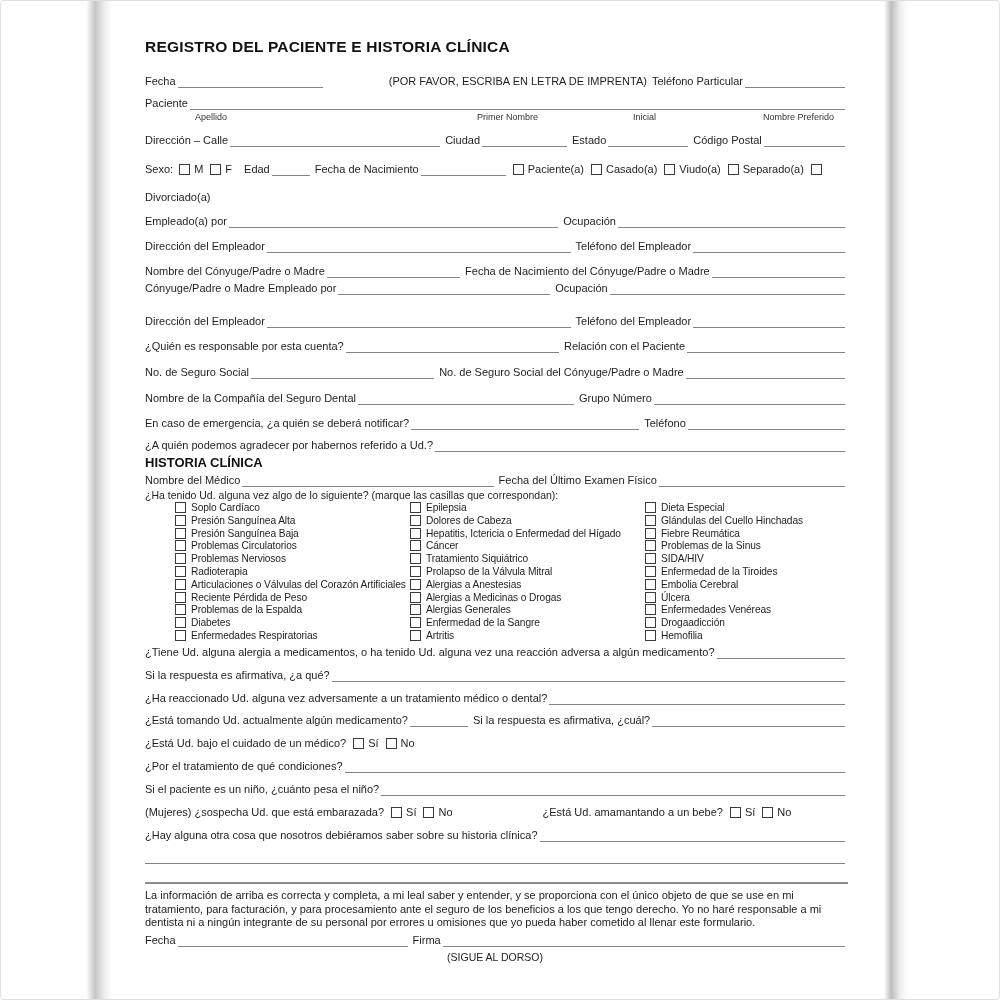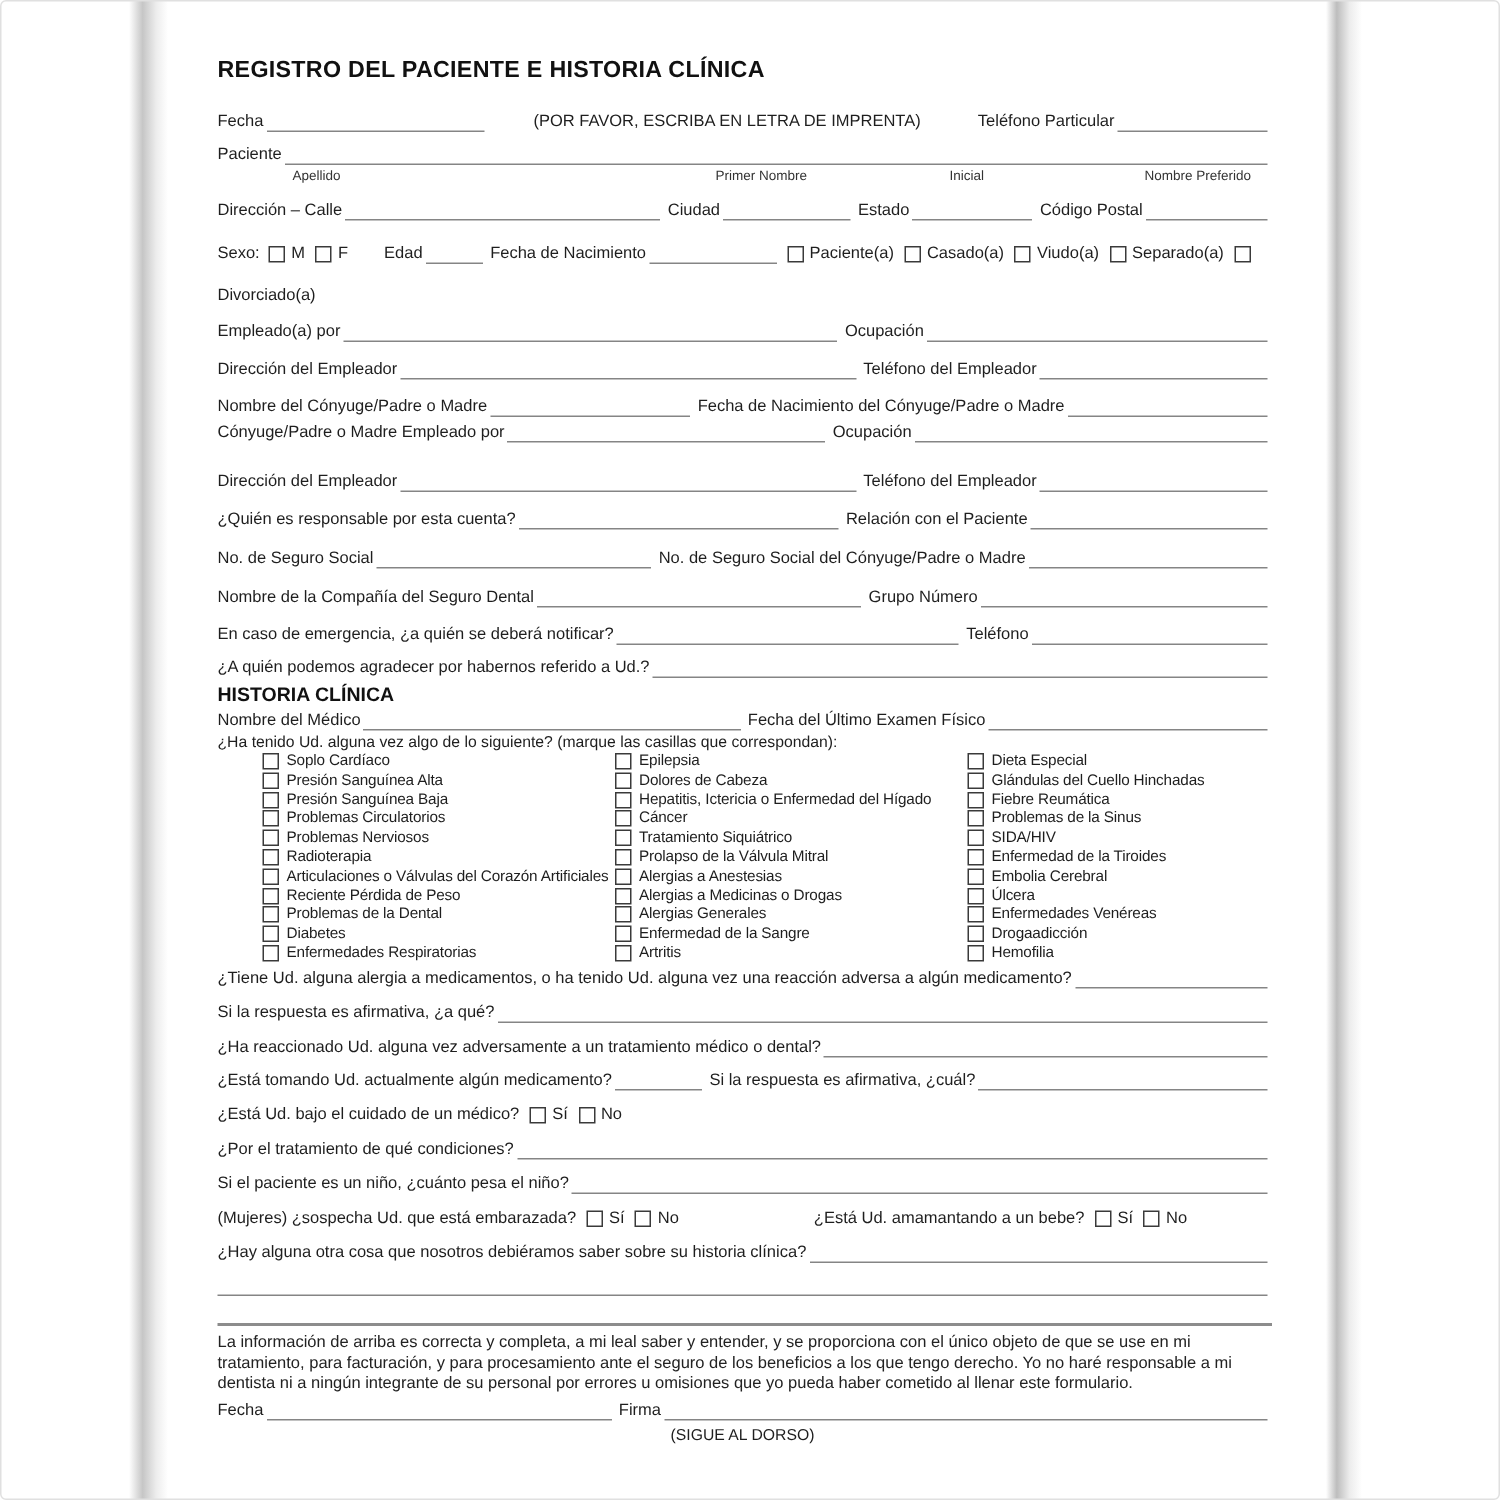--- a/index.html
+++ b/index.html
@@ -18,34 +18,34 @@
   .section-title{top:455px;font-size:13px;}
   .row{position:absolute;left:145px;width:700px;display:flex;align-items:flex-end;
     font-size:11px;line-height:13px;white-space:nowrap;}
   .lbl{flex:0 0 auto;}
   .lbl2{flex:0 0 auto;margin-left:5px;}
   .fill{border-bottom:1px solid #858585;height:12px;flex:1 1 auto;margin-left:2px;}
   .fx{flex:0 0 auto;}
   .cb{flex:0 0 auto;display:inline-block;width:9px;height:9px;border:1px solid #3a3a3a;
     background:#fff;margin:0 4px 1px 7px;}
   .cb.first{margin-left:6px;}
-  .notice{flex:1 1 auto;text-align:center;font-size:11px;}
+  .notice{flex:1 1 auto;text-align:right;font-size:11px;}
   .sublabels{position:absolute;left:145px;width:700px;height:12px;font-size:9px;color:#333;}
   .sublabels span{position:absolute;top:0;}
   .prompt{position:absolute;left:145px;top:489px;font-size:10.5px;}
   .cbgrid{position:absolute;left:145px;top:502px;width:700px;height:142px;font-size:10.2px;letter-spacing:-0.1px;}
   .cbcol{position:absolute;top:0;}
   .cbitem{display:flex;align-items:flex-start;height:12.8px;}
   .cbitem .box{flex:0 0 auto;width:9px;height:9px;border:1px solid #3a3a3a;background:#fff;margin-right:5px;}
   .cblabel{white-space:nowrap;}
   .divider{position:absolute;left:145px;top:882px;width:703px;border-top:2.5px solid #8c8c8c;}
   .paragraph{position:absolute;left:145px;top:889px;width:702px;font-size:11px;line-height:13.6px;color:#222;}
   .dorso{position:absolute;left:145px;top:951px;width:700px;text-align:center;font-size:10.5px;}
   .mlq{margin-left:90px;}
-  .ml8{margin-left:24px;}
+  .ml8{margin-left:12px;}
 </style>
 </head>
 <body>
 
 <div class="edge-left"></div>
 <div class="edge-right"></div>
 
 <div>
 
   <div class="title main-title">REGISTRO DEL PACIENTE E HISTORIA CLÍNICA</div>
@@ -212,21 +212,21 @@
       <div class="cbitem">
           <span class="box"></span>
           <span class="cblabel">Articulaciones o Válvulas del Corazón Artificiales</span>
         </div>
       <div class="cbitem">
           <span class="box"></span>
           <span class="cblabel">Reciente Pérdida de Peso</span>
         </div>
       <div class="cbitem">
           <span class="box"></span>
-          <span class="cblabel">Problemas de la Dental</span>
+          <span class="cblabel">Problemas de la Espalda</span>
         </div>
       <div class="cbitem">
           <span class="box"></span>
           <span class="cblabel">Diabetes</span>
         </div>
       <div class="cbitem">
           <span class="box"></span>
           <span class="cblabel">Enfermedades Respiratorias</span>
         </div>
     </div>

